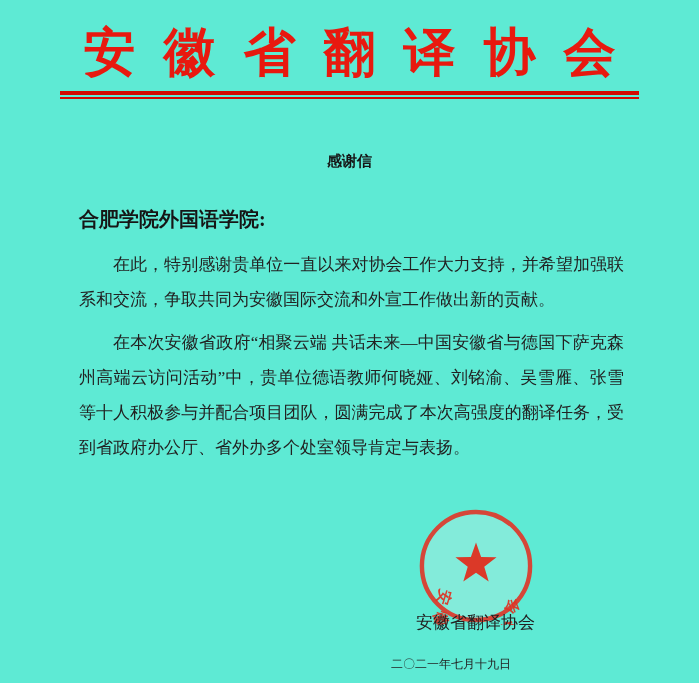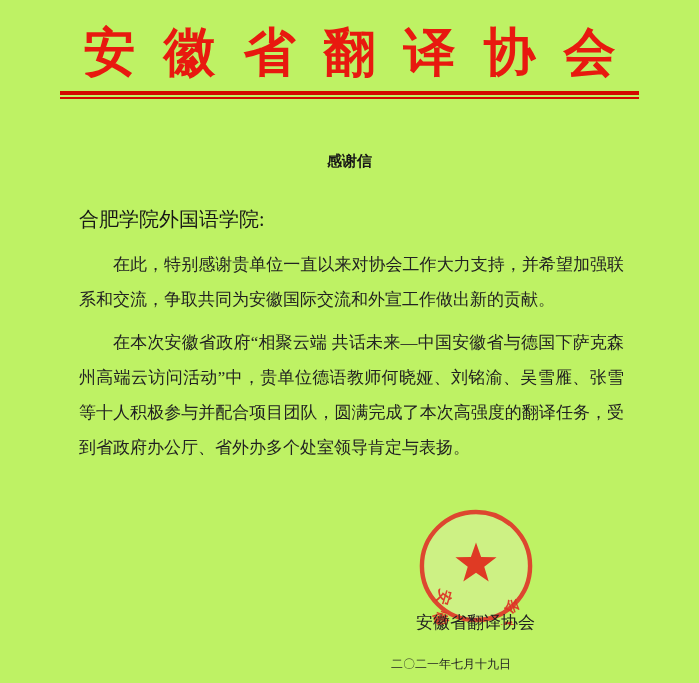--- a/index.html
+++ b/index.html
@@ -1,20 +1,20 @@
 <!DOCTYPE html>
 <html><head>
 <meta charset="utf-8">
 <style>
   html, body { margin: 0; padding: 0; background: #ffffff; }
   .page {
     position: relative;
     width: 699px;
     height: 683px;
-    background: #bef264;
+    background: #5eead4;
     overflow: hidden;
     font-family: "Liberation Serif", "DejaVu Serif", serif;
     color: #1d1d1d;
   }
   
   .org-name {
     margin: 0;
     padding-top: 22px;
     height: 62px;
     line-height: 62px;
@@ -35,21 +35,21 @@
     text-align: center;
     font-size: 15px;
     line-height: 32px;
     font-weight: bold;
     color: #161616;
   }
   .addressee {
     margin: 27px 0 0 79px;
     font-size: 20px;
     line-height: 30px;
-    font-weight: normal;
+    font-weight: bold;
     color: #161616;
   }
   .body-para {
     width: 545px;
     margin: 13px 0 0 79px;
     font-size: 17px;
     line-height: 35px;
     text-align: justify;
     text-indent: 2em;
     color: #222222;

